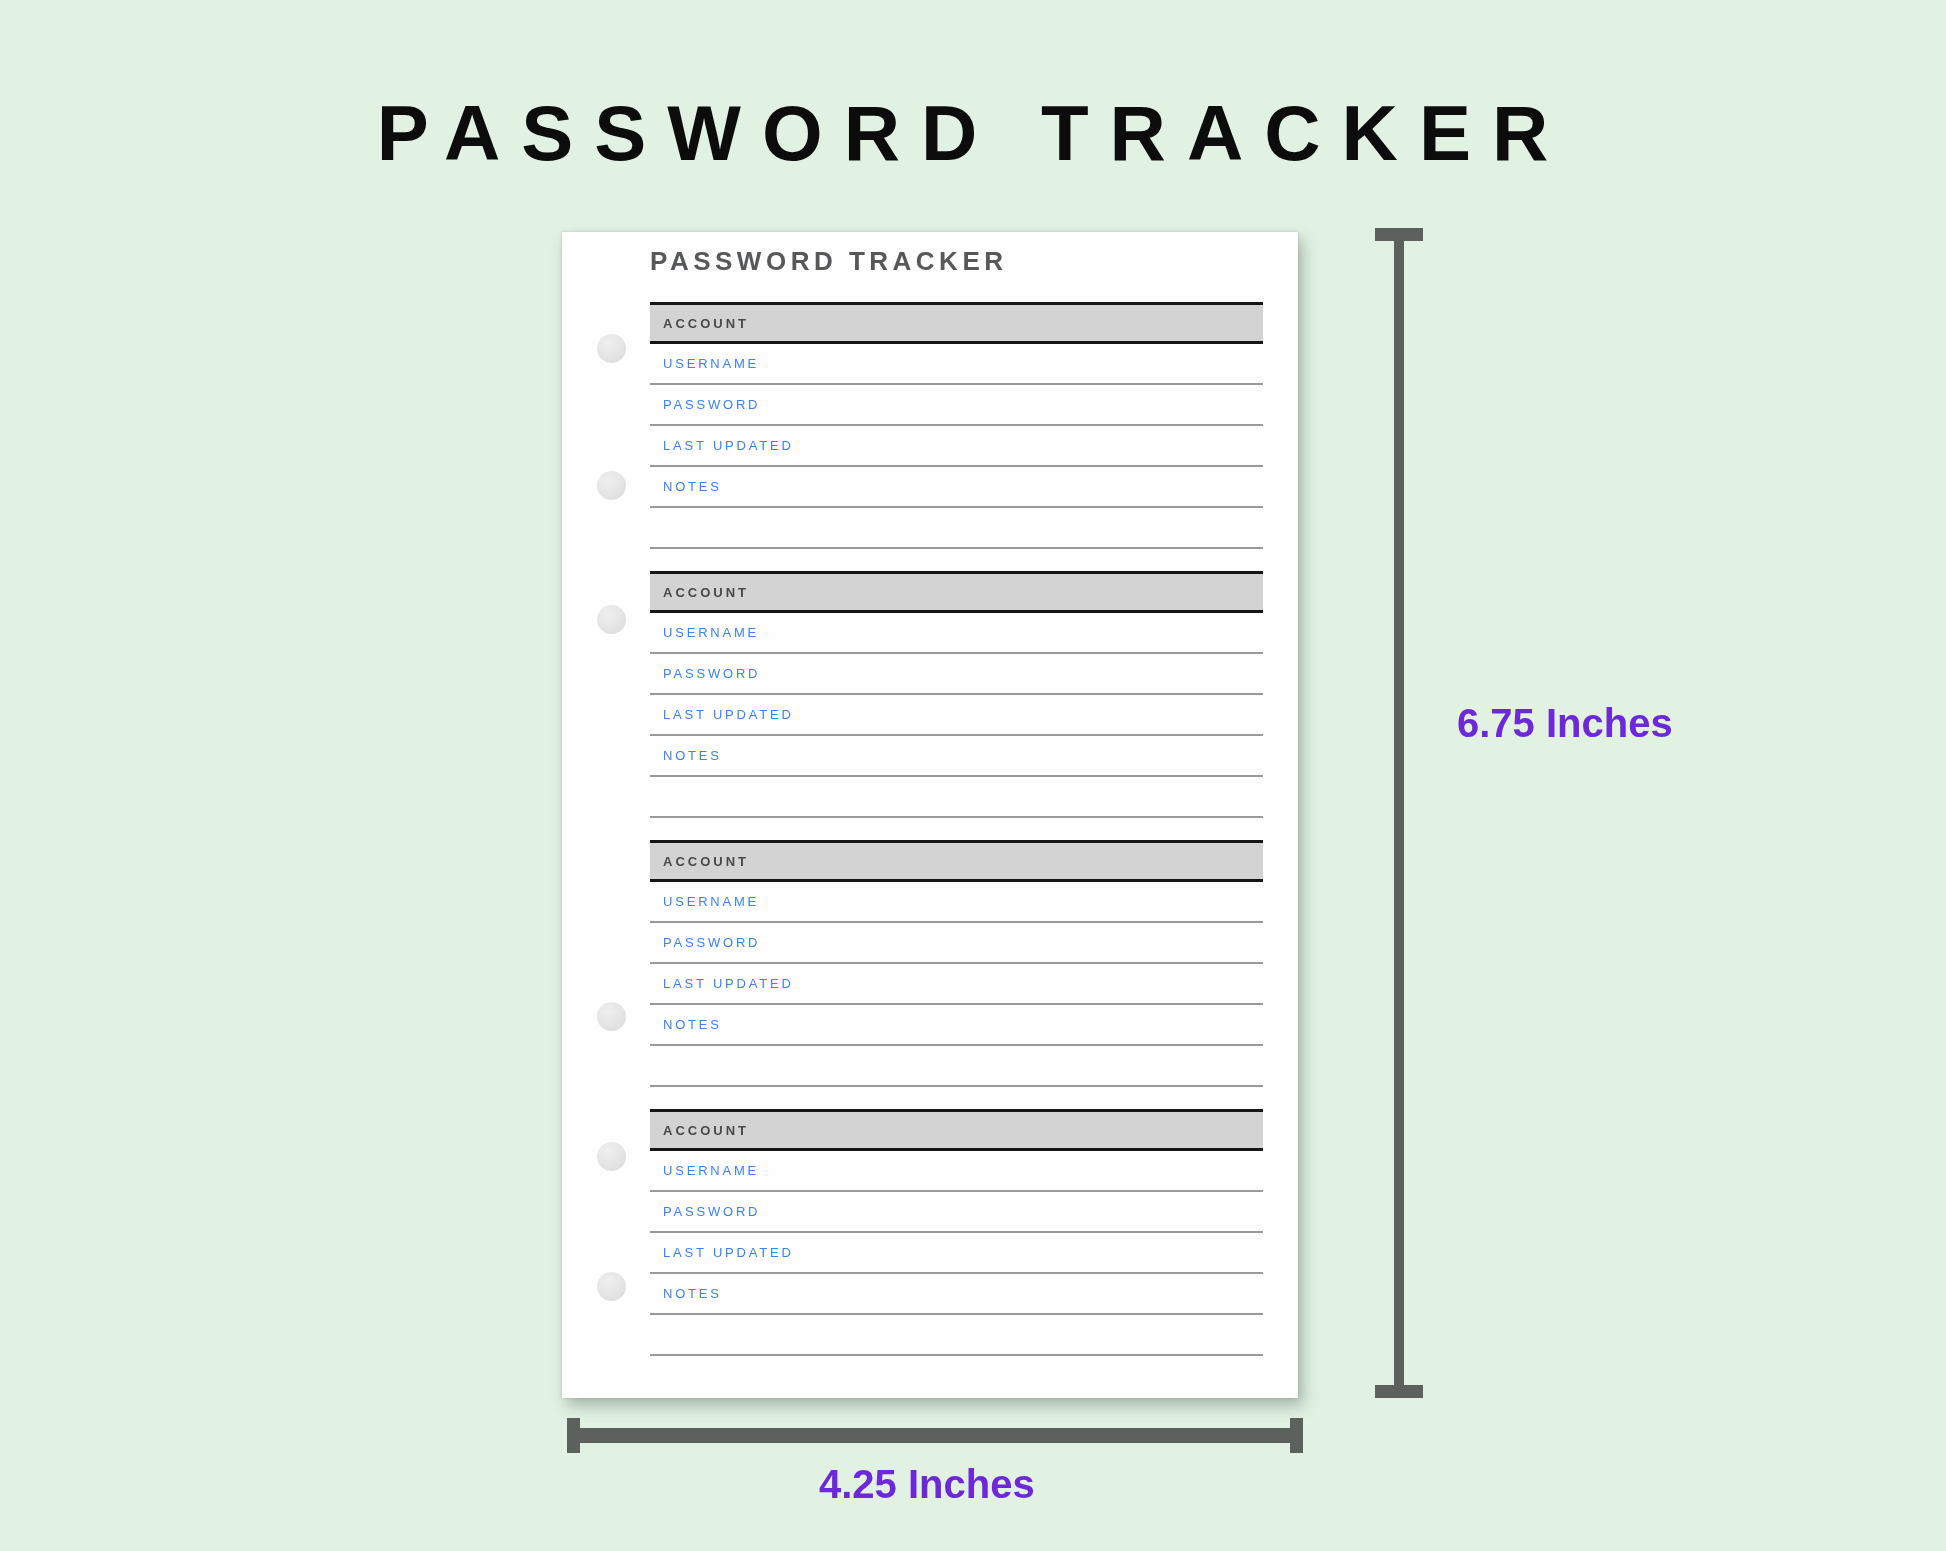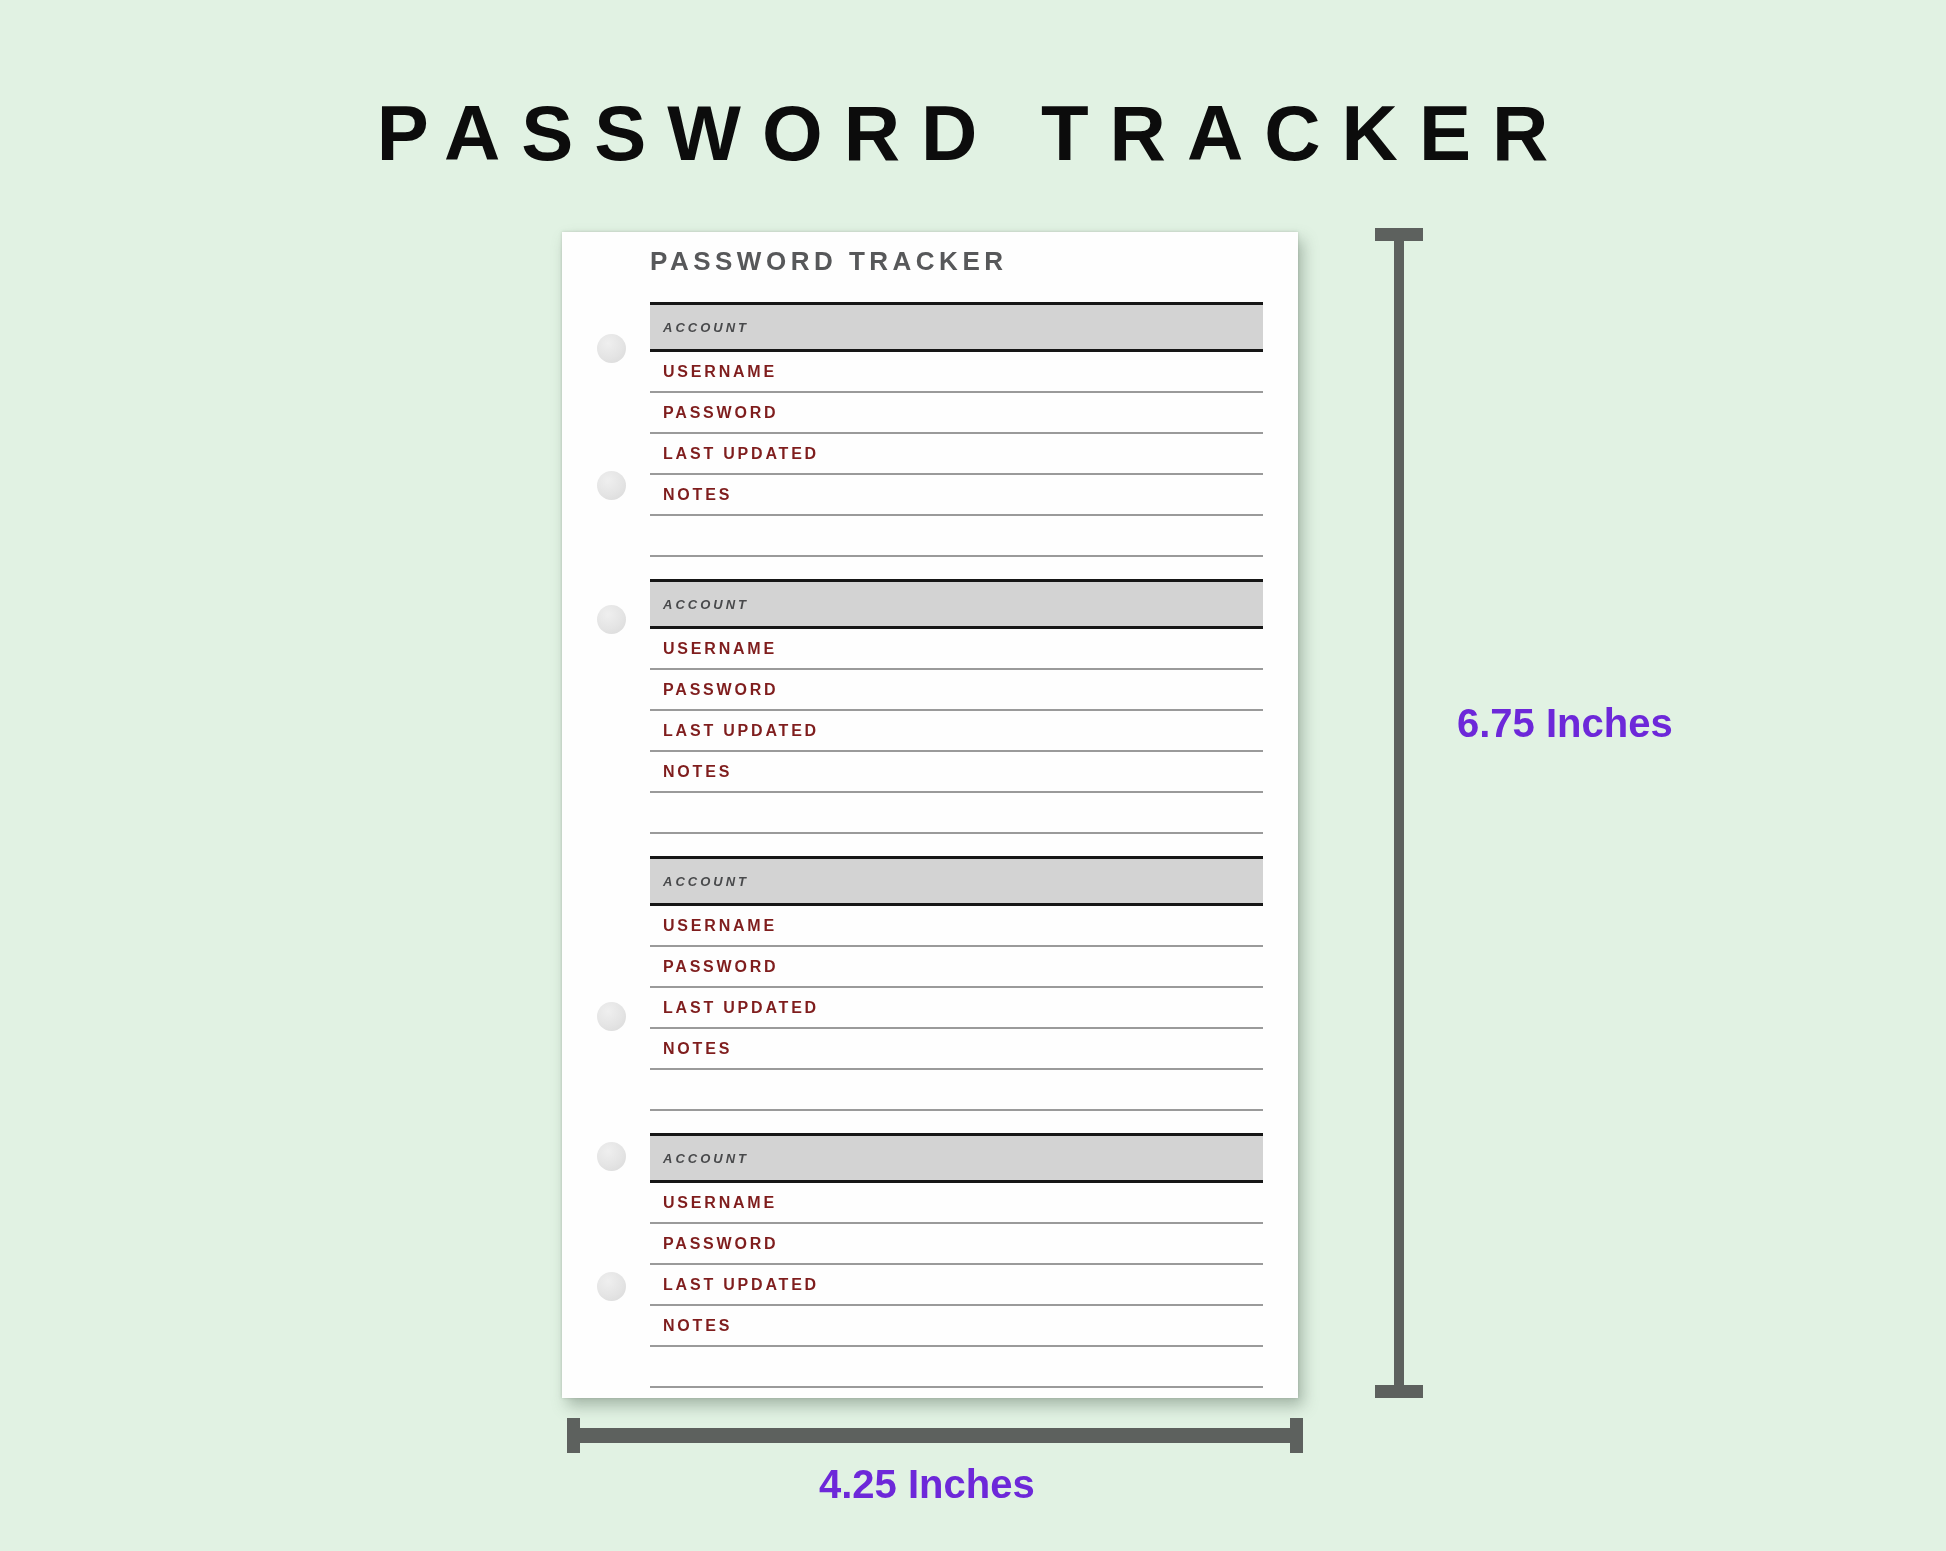--- a/index.html
+++ b/index.html
@@ -56,49 +56,48 @@
     position: absolute;
     left: 88px;
     top: 70px;
     width: 613px;
   }
   .block { margin-bottom: 22px; }
   .block:last-child { margin-bottom: 0; }
 
   .account-bar {
     box-sizing: border-box;
-    height: 50px;
+    height: 42px;
     background: #d3d3d3;
     border-top: 3px solid #161616;
     border-bottom: 3px solid #161616;
     display: flex;
     align-items: center;
-    font-style: italic;
   }
   .account-label {
     padding-left: 13px;
     font-size: 13px;
     font-weight: bold;
     letter-spacing: 3px;
     color: #48494b;
   }
 
   .row {
     box-sizing: border-box;
     height: 41px;
     border-bottom: 2px solid #9a9a9a;
     display: flex;
     align-items: center;
   }
   .field-label {
     padding-left: 13px;
-    font-size: 16px;
-    font-weight: bold;
+    font-size: 13px;
+    font-weight: normal;
     letter-spacing: 2.8px;
-    color: #7f1d1d;
+    color: #3b82f6;
   }
 
   
   .hole {
     position: absolute;
     left: 35px;
     width: 29px;
     height: 29px;
     border-radius: 50%;
     background: radial-gradient(circle at 38% 32%, #efefef 0%, #e4e4e4 55%, #d8d8d8 100%);

